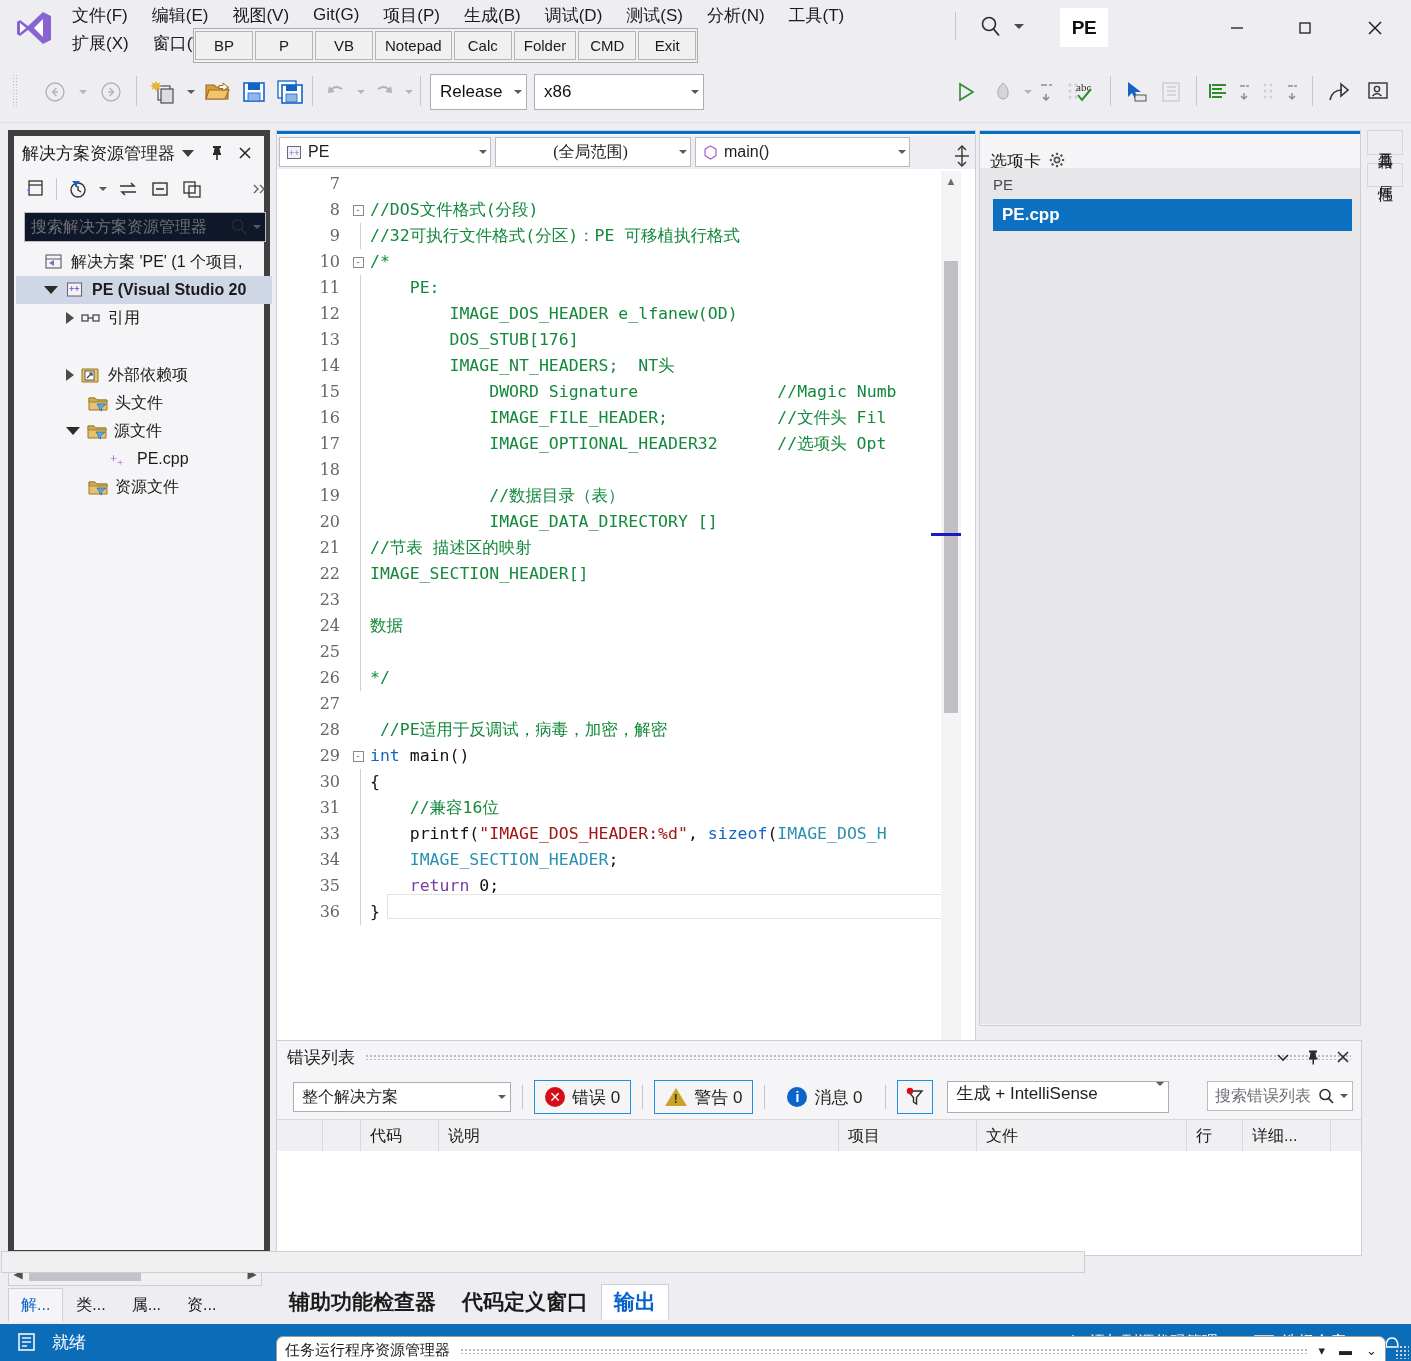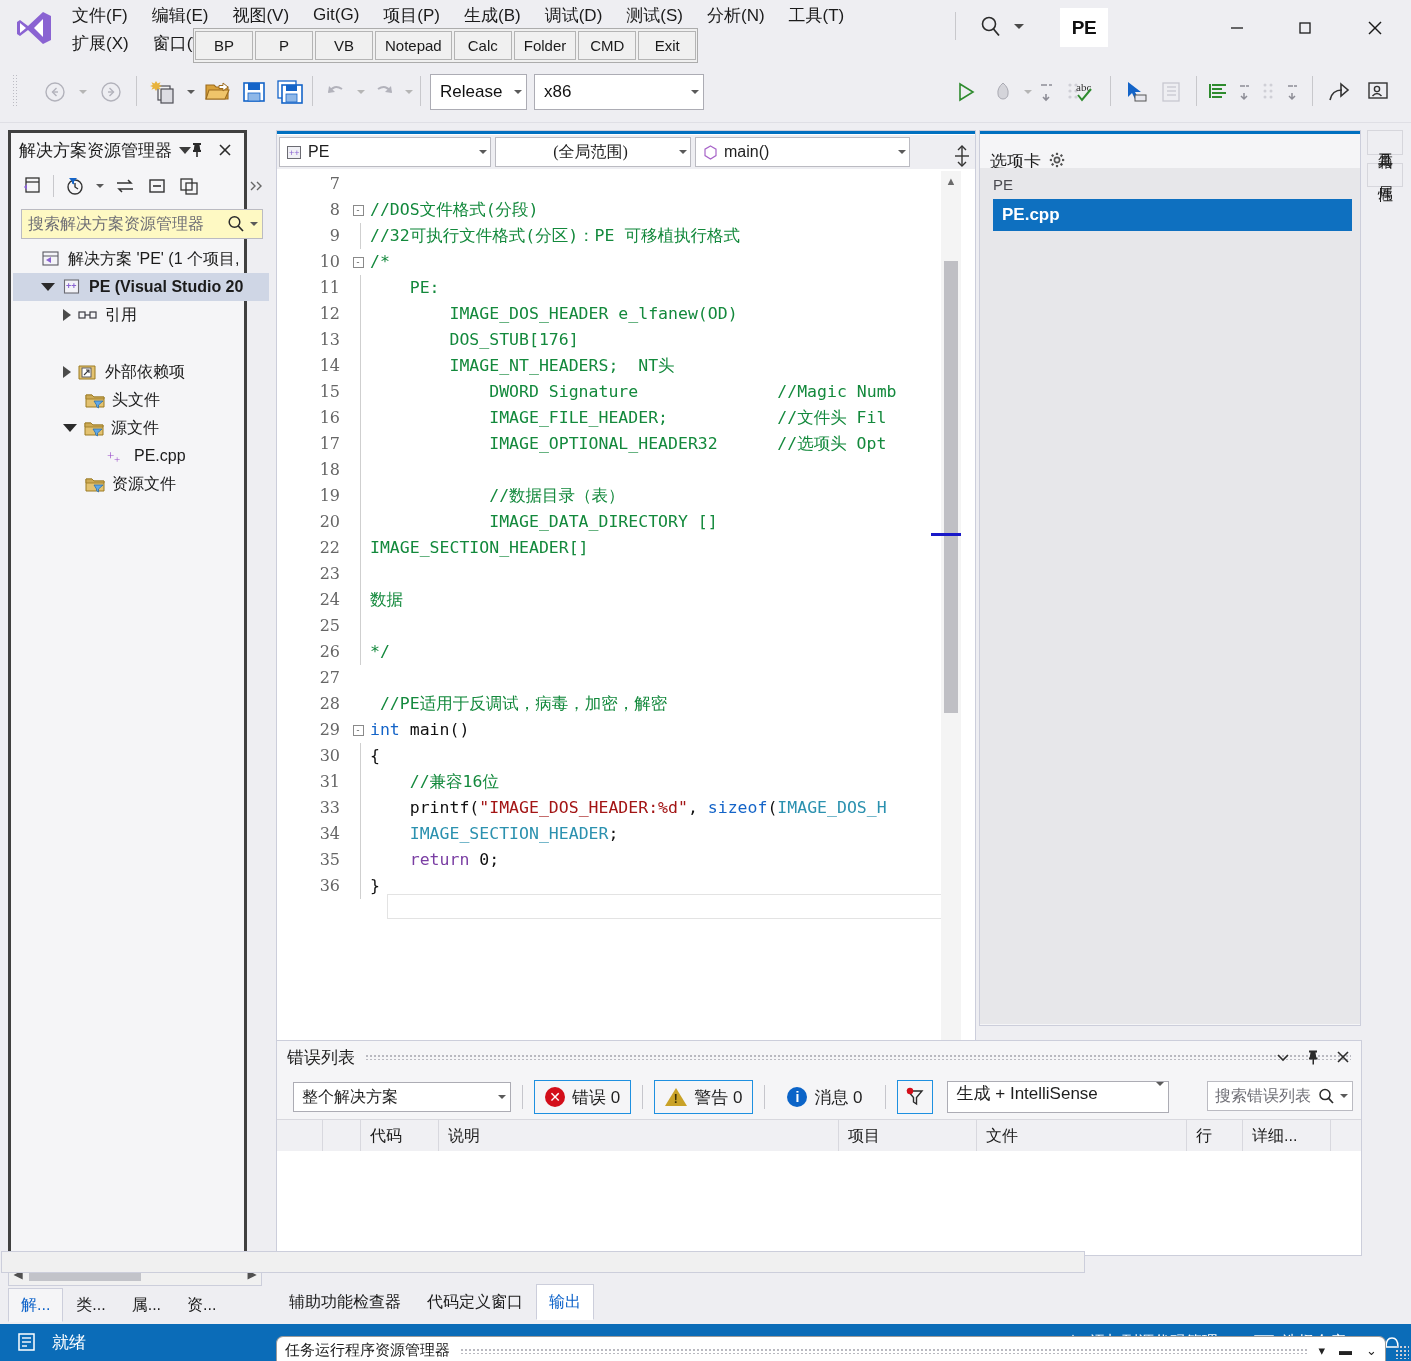--- a/index.html
+++ b/index.html
@@ -41,29 +41,29 @@
   .tbcaret{width:0;height:0;border-left:4px solid transparent;border-right:4px solid transparent;border-top:4px solid #5a5a5a;}
   .tbcaret.dis{border-top-color:#b5b5b5;}
   .combo{position:absolute;top:74px;height:36px;background:#fff;border:1px solid #ACACB4;
          display:flex;align-items:center;padding:0 4px 0 9px;font-size:17px;color:#111;cursor:pointer;box-sizing:border-box;}
   .combo .cv{flex:1;white-space:nowrap;overflow:hidden;}
   .dbgbtn{position:absolute;left:712px;top:72px;height:40px;display:flex;align-items:center;padding:0 6px;cursor:pointer;}
   .play{width:0;height:0;border-top:10px solid transparent;border-bottom:10px solid transparent;border-left:16px solid #2E8B2E;margin-right:8px;}
   .dbgtext{font-size:18px;color:#1b1b1b;white-space:nowrap;}
 
   
-  .se{position:absolute;left:8px;top:130px;width:239px;height:1126px;background:#F5F5F7;border:3px solid #404040;box-sizing:border-box;}
+  .se{position:absolute;left:8px;top:130px;width:262px;height:1126px;background:#F5F5F7;border:6px solid #404040;box-sizing:border-box;}
   .se-title{position:absolute;left:0;top:0;width:260px;height:34px;display:flex;align-items:center;padding-left:8px;box-sizing:border-box;}
   .se-title .t{font-size:17px;color:#1b1b1b;white-space:nowrap;}
   .se-title .cd{margin-left:7px;width:0;height:0;border-left:6px solid transparent;border-right:6px solid transparent;border-top:7px solid #3c3c3c;}
   .pin{position:absolute;right:36px;top:6px;width:22px;height:22px;display:flex;align-items:center;justify-content:center;cursor:pointer;font-size:19px;color:#2b2b2b;}
   .xbtn{position:absolute;right:8px;top:6px;width:22px;height:22px;display:flex;align-items:center;justify-content:center;cursor:pointer;font-size:19px;color:#2b2b2b;}
   .se-tools{position:absolute;left:0;top:34px;width:260px;height:38px;display:flex;align-items:center;gap:2px;padding-left:6px;box-sizing:border-box;}
   .se-tool{width:30px;height:30px;display:flex;align-items:center;justify-content:center;cursor:pointer;}
-  .se-search{position:absolute;left:10px;top:76px;width:242px;height:30px;background:#fef9c3;border:1px solid #BBBBC2;box-sizing:border-box;display:flex;align-items:center;padding:0 4px 0 6px;}
+  .se-search{position:absolute;left:10px;top:76px;width:242px;height:30px;background:#0f172a;border:1px solid #BBBBC2;box-sizing:border-box;display:flex;align-items:center;padding:0 4px 0 6px;}
   .se-search .ph{flex:1;font-size:16px;color:#6f6f76;white-space:nowrap;overflow:hidden;}
   .tree{position:absolute;left:2px;top:112px;width:256px;}
   .trow{height:28px;display:flex;align-items:center;font-size:16px;color:#1b1b1b;white-space:nowrap;cursor:default;}
   .trow.sel{background:#CFD6E5;font-weight:bold;}
   .tw{display:inline-block;width:0;height:0;margin-right:6px;}
   .tw.right{border-top:6px solid transparent;border-bottom:6px solid transparent;border-left:8px solid #4b4b4b;}
   .tw.down{border-left:7px solid transparent;border-right:7px solid transparent;border-top:8px solid #2b2b2b;}
   .tw.none{width:15px;height:1px;}
   .ticon{width:22px;height:20px;margin-right:6px;display:inline-flex;align-items:center;justify-content:center;}
   .se-hscroll{position:absolute;left:8px;top:1262px;width:254px;height:24px;background:#F0F0F0;border:1px solid #CCCEDB;box-sizing:border-box;display:flex;align-items:center;}
@@ -146,21 +146,21 @@
   .buildsel .bv{flex:1;}
   .elsearch{position:absolute;right:8px;top:40px;width:146px;height:30px;background:#fff;border:1px solid #BBBBC2;box-sizing:border-box;display:flex;align-items:center;padding:0 4px 0 7px;}
   .elsearch .ph{flex:1;font-size:16px;color:#6f6f76;white-space:nowrap;overflow:hidden;}
   .el-head{position:absolute;left:0;top:78px;width:1084px;height:32px;background:#F0F0F3;border-top:1px solid #D8D8DE;border-bottom:1px solid #D8D8DE;display:flex;align-items:center;}
   .hc{height:32px;display:flex;align-items:center;padding-left:9px;border-right:1px solid #D8D8DE;font-size:16px;box-sizing:border-box;color:#1b1b1b;cursor:pointer;}
   .el-rows{position:absolute;left:0;top:110px;width:1084px;height:104px;background:#fff;}
   .el-hsb{position:absolute;left:1px;top:1251px;width:1084px;height:22px;background:#F0F0F0;border:1px solid #CCCEDB;box-sizing:border-box;}
 
   
   .outtabs{position:absolute;left:276px;top:1282px;height:38px;display:flex;align-items:flex-end;}
-  .otab{height:34px;padding:0 12px;display:flex;align-items:center;font-size:16px;color:#1b1b1b;cursor:pointer;border:1px solid transparent;}
+  .otab{height:34px;padding:0 12px;display:flex;align-items:center;font-size:21px;color:#1b1b1b;cursor:pointer;border:1px solid transparent;font-weight:bold;}
   .otab.active{background:#fff;border:1px solid #CCCEDB;border-bottom-color:#fff;color:#0a61c9;}
 
   
   .statusbar{position:absolute;left:0;top:1324px;width:1411px;height:37px;background:#0B6CB8;display:flex;align-items:center;}
   .sb-ico{margin-left:14px;width:26px;height:26px;display:flex;align-items:center;justify-content:center;color:#fff;}
   .sb-ready{margin-left:12px;color:#fff;font-size:17px;}
   .sb-right{position:absolute;right:8px;top:0;height:37px;display:flex;align-items:center;gap:20px;color:#fff;font-size:16px;}
   .sb-right .it{display:flex;align-items:center;gap:7px;cursor:pointer;}
 
   
@@ -653,20 +653,21 @@
         <div class="cl"><span class="ln">11</span><span class="gut"><span class="vline"></span></span><span class="ctext">&nbsp;&nbsp;&nbsp;&nbsp;<span class="cm">PE:</span></span></div>
         <div class="cl"><span class="ln">12</span><span class="gut"><span class="vline"></span></span><span class="ctext">&nbsp;&nbsp;&nbsp;&nbsp;&nbsp;&nbsp;&nbsp;&nbsp;<span class="cm">IMAGE_DOS_HEADER&nbsp;e_lfanew(OD)</span></span></div>
         <div class="cl"><span class="ln">13</span><span class="gut"><span class="vline"></span></span><span class="ctext">&nbsp;&nbsp;&nbsp;&nbsp;&nbsp;&nbsp;&nbsp;&nbsp;<span class="cm">DOS_STUB[176]</span></span></div>
         <div class="cl"><span class="ln">14</span><span class="gut"><span class="vline"></span></span><span class="ctext">&nbsp;&nbsp;&nbsp;&nbsp;&nbsp;&nbsp;&nbsp;&nbsp;<span class="cm">IMAGE_NT_HEADERS;&nbsp;&nbsp;NT头</span></span></div>
         <div class="cl"><span class="ln">15</span><span class="gut"><span class="vline"></span></span><span class="ctext">&nbsp;&nbsp;&nbsp;&nbsp;&nbsp;&nbsp;&nbsp;&nbsp;&nbsp;&nbsp;&nbsp;&nbsp;<span class="cm">DWORD&nbsp;Signature&nbsp;&nbsp;&nbsp;&nbsp;&nbsp;&nbsp;&nbsp;&nbsp;&nbsp;&nbsp;&nbsp;&nbsp;&nbsp;&nbsp;//Magic&nbsp;Numb</span></span></div>
         <div class="cl"><span class="ln">16</span><span class="gut"><span class="vline"></span></span><span class="ctext">&nbsp;&nbsp;&nbsp;&nbsp;&nbsp;&nbsp;&nbsp;&nbsp;&nbsp;&nbsp;&nbsp;&nbsp;<span class="cm">IMAGE_FILE_HEADER;&nbsp;&nbsp;&nbsp;&nbsp;&nbsp;&nbsp;&nbsp;&nbsp;&nbsp;&nbsp;&nbsp;//文件头&nbsp;Fil</span></span></div>
         <div class="cl"><span class="ln">17</span><span class="gut"><span class="vline"></span></span><span class="ctext">&nbsp;&nbsp;&nbsp;&nbsp;&nbsp;&nbsp;&nbsp;&nbsp;&nbsp;&nbsp;&nbsp;&nbsp;<span class="cm">IMAGE_OPTIONAL_HEADER32&nbsp;&nbsp;&nbsp;&nbsp;&nbsp;&nbsp;//选项头&nbsp;Opt</span></span></div>
         <div class="cl"><span class="ln">18</span><span class="gut"><span class="vline"></span></span><span class="ctext"></span></div>
         <div class="cl"><span class="ln">19</span><span class="gut"><span class="vline"></span></span><span class="ctext">&nbsp;&nbsp;&nbsp;&nbsp;&nbsp;&nbsp;&nbsp;&nbsp;&nbsp;&nbsp;&nbsp;&nbsp;<span class="cm">//数据目录（表）</span></span></div>
         <div class="cl"><span class="ln">20</span><span class="gut"><span class="vline"></span></span><span class="ctext">&nbsp;&nbsp;&nbsp;&nbsp;&nbsp;&nbsp;&nbsp;&nbsp;&nbsp;&nbsp;&nbsp;&nbsp;<span class="cm">IMAGE_DATA_DIRECTORY&nbsp;[]</span></span></div>
+        <div class="cl"><span class="ln">21</span><span class="gut"><span class="vline"></span></span><span class="ctext"><span class="cm">//节表&nbsp;描述区的映射</span></span></div>
         <div class="cl"><span class="ln">22</span><span class="gut"><span class="vline"></span></span><span class="ctext"><span class="cm">IMAGE_SECTION_HEADER[]</span></span></div>
         <div class="cl"><span class="ln">23</span><span class="gut"><span class="vline"></span></span><span class="ctext"></span></div>
         <div class="cl"><span class="ln">24</span><span class="gut"><span class="vline"></span></span><span class="ctext"><span class="cm">数据</span></span></div>
         <div class="cl"><span class="ln">25</span><span class="gut"><span class="vline"></span></span><span class="ctext"></span></div>
         <div class="cl"><span class="ln">26</span><span class="gut"><span class="vline"></span></span><span class="ctext"><span class="cm">*/</span></span></div>
         <div class="cl"><span class="ln">27</span><span class="gut"></span><span class="ctext"></span></div>
         <div class="cl"><span class="ln">28</span><span class="gut"></span><span class="ctext"><span class="cm">&nbsp;//PE适用于反调试，病毒，加密，解密</span></span></div>
         <div class="cl"><span class="ln">29</span><span class="gut"><span class="fold">-</span></span><span class="ctext"><span class="kw">int</span><span class="plain">&nbsp;main()</span></span></div>
         <div class="cl"><span class="ln">30</span><span class="gut"><span class="vline"></span></span><span class="ctext"><span class="plain">{</span></span></div>
         <div class="cl"><span class="ln">31</span><span class="gut"><span class="vline"></span></span><span class="ctext">&nbsp;&nbsp;&nbsp;&nbsp;<span class="cm">//兼容16位</span></span></div>

